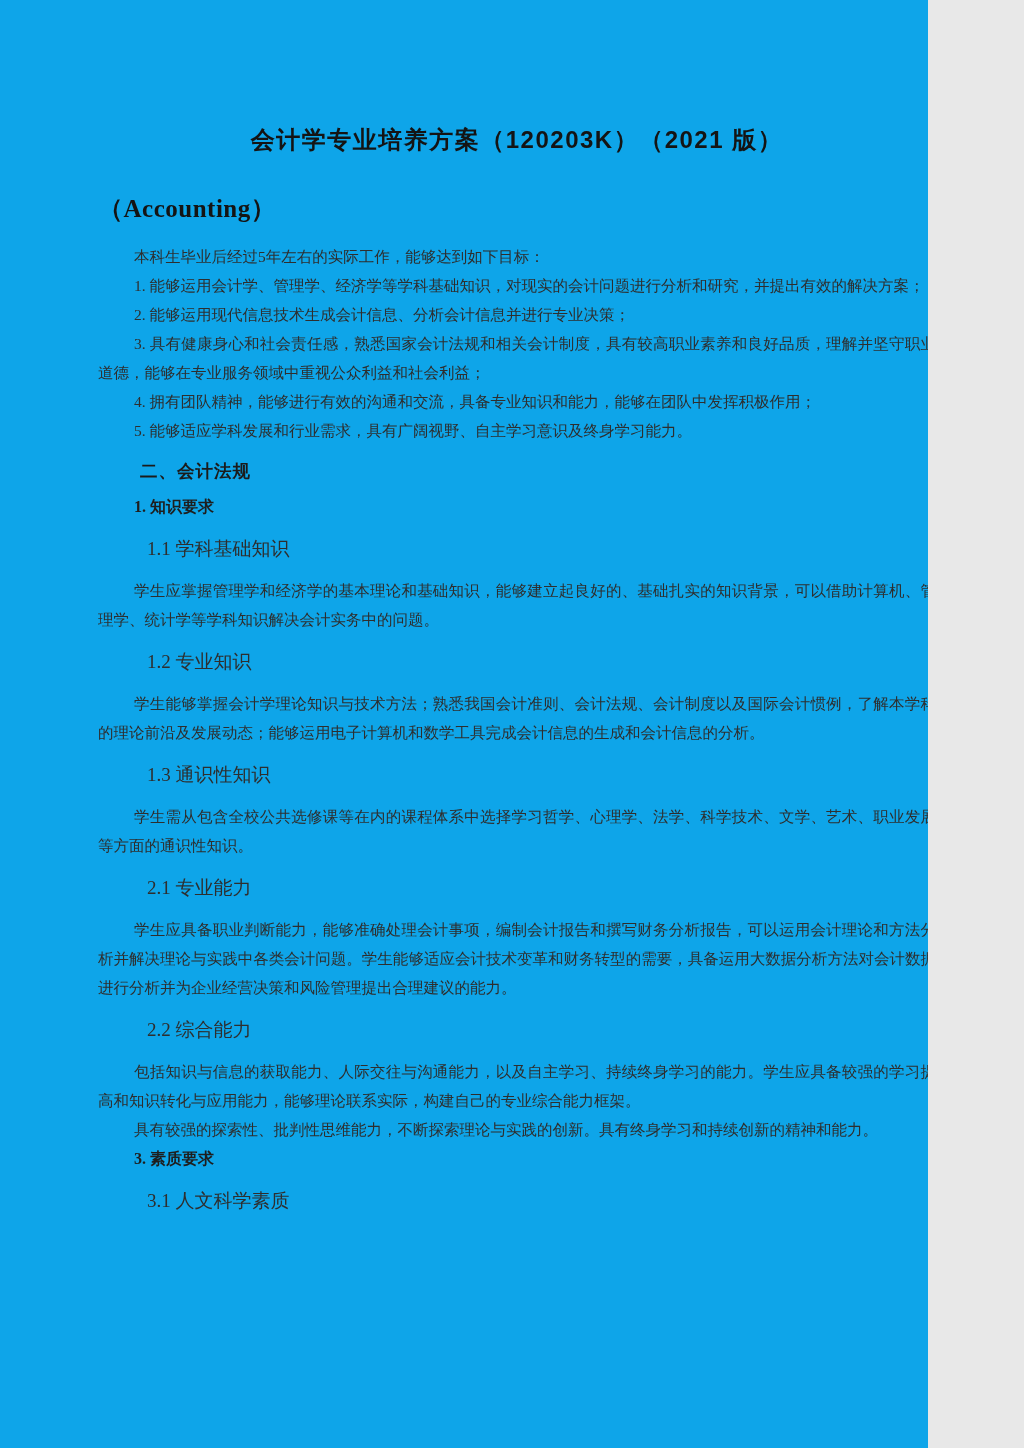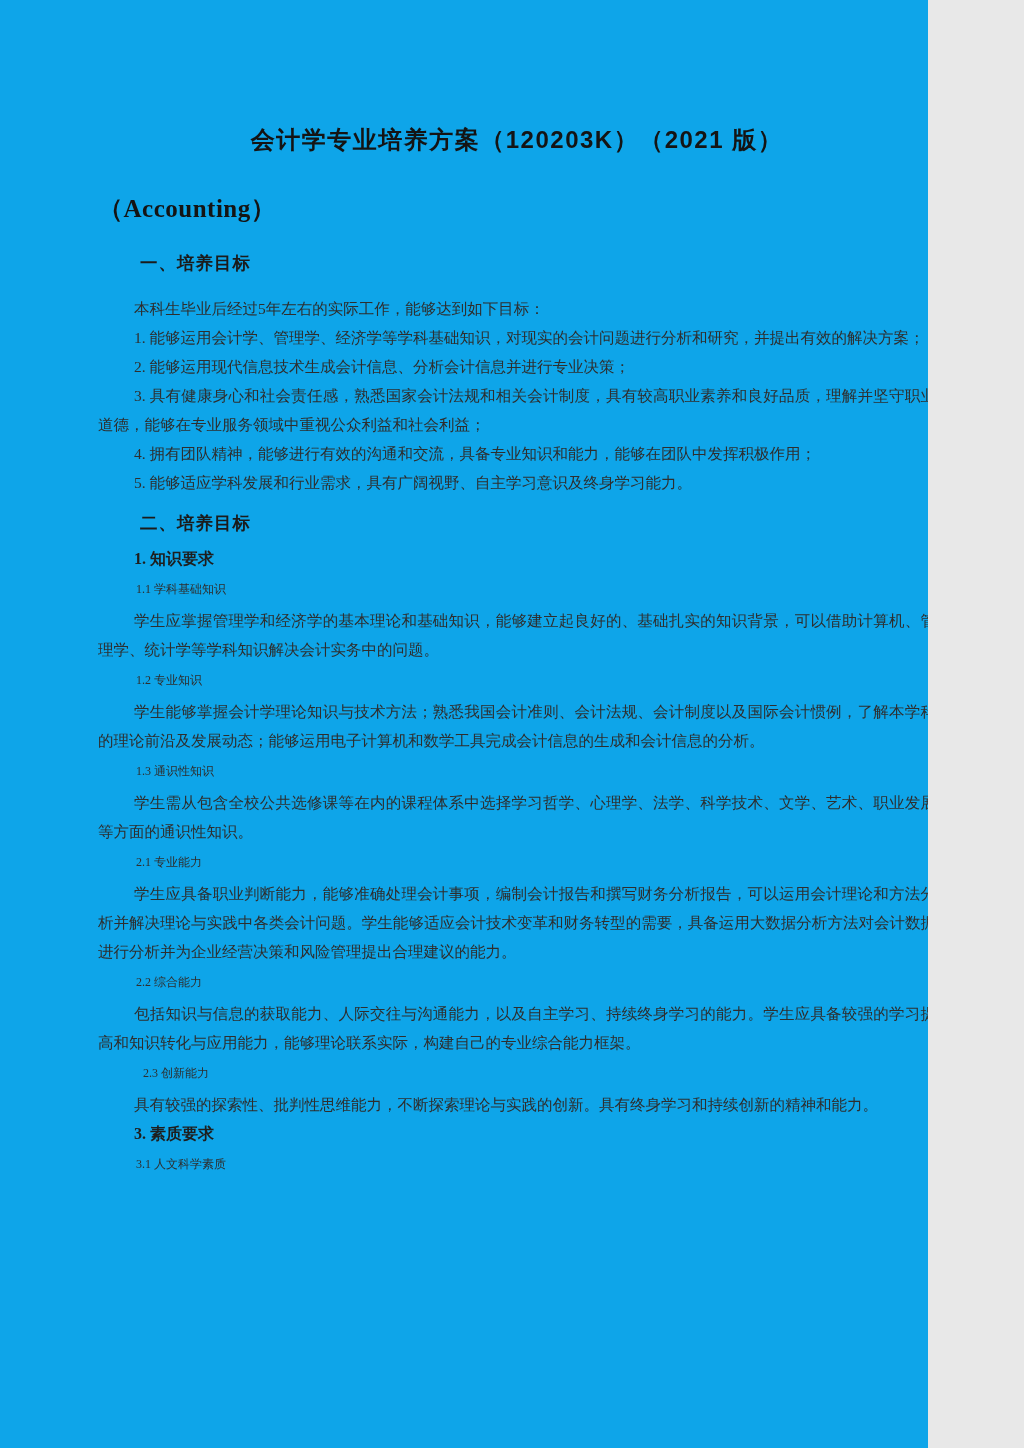--- a/index.html
+++ b/index.html
@@ -63,66 +63,64 @@
     margin: 0;
     padding-left: 36px;
     font-family: "Liberation Serif", serif;
     font-weight: bold;
     font-size: 16px;
     line-height: 29px;
     color: #1e1e1e;
     text-align: left;
   }
   .sub-heading {
-    margin: 2px;
+    margin: 13px;
     padding-left: 36px;
     font-weight: normal;
-    font-size: 12px;
+    font-size: 19px;
     line-height: 29px;
     color: #2e2e2e;
     text-align: left;
   }
   .sub-heading.indent-more { padding-left: 43px; }
   p.body-para {
     margin: 0;
     text-indent: 36px;
   }
   p.body-para.gap { margin-top: 18px; }
 </style>
 </head>
 <body>
 
 <div class="page">
   <div class="content">
 
     <h1 class="doc-title">会计学专业培养方案（120203K）（2021 版）</h1>
     <h2 class="doc-subtitle">（Accounting）</h2>
 
-    <h3 class="sec-heading">一、培养目标</h3>
     <p class="body-para gap">本科生毕业后经过5年左右的实际工作，能够达到如下目标：</p>
     <p class="body-para">1. 能够运用会计学、管理学、经济学等学科基础知识，对现实的会计问题进行分析和研究，并提出有效的解决方案；</p>
     <p class="body-para">2. 能够运用现代信息技术生成会计信息、分析会计信息并进行专业决策；</p>
     <p class="body-para">3. 具有健康身心和社会责任感，熟悉国家会计法规和相关会计制度，具有较高职业素养和良好品质，理解并坚守职业道德，能够在专业服务领域中重视公众利益和社会利益；</p>
     <p class="body-para">4. 拥有团队精神，能够进行有效的沟通和交流，具备专业知识和能力，能够在团队中发挥积极作用；</p>
     <p class="body-para">5. 能够适应学科发展和行业需求，具有广阔视野、自主学习意识及终身学习能力。</p>
 
-    <h3 class="sec-heading second">二、培养目标</h3>
+    <h3 class="sec-heading second">二、会计法规</h3>
 
     <h4 class="clause-heading">1. 知识要求</h4>
     <h5 class="sub-heading">1.1 学科基础知识</h5>
     <p class="body-para">学生应掌握管理学和经济学的基本理论和基础知识，能够建立起良好的、基础扎实的知识背景，可以借助计算机、管理学、统计学等学科知识解决会计实务中的问题。</p>
     <h5 class="sub-heading">1.2 专业知识</h5>
     <p class="body-para">学生能够掌握会计学理论知识与技术方法；熟悉我国会计准则、会计法规、会计制度以及国际会计惯例，了解本学科的理论前沿及发展动态；能够运用电子计算机和数学工具完成会计信息的生成和会计信息的分析。</p>
     <h5 class="sub-heading">1.3 通识性知识</h5>
     <p class="body-para">学生需从包含全校公共选修课等在内的课程体系中选择学习哲学、心理学、法学、科学技术、文学、艺术、职业发展等方面的通识性知识。</p>
 
     <h5 class="sub-heading">2.1 专业能力</h5>
     <p class="body-para">学生应具备职业判断能力，能够准确处理会计事项，编制会计报告和撰写财务分析报告，可以运用会计理论和方法分析并解决理论与实践中各类会计问题。学生能够适应会计技术变革和财务转型的需要，具备运用大数据分析方法对会计数据进行分析并为企业经营决策和风险管理提出合理建议的能力。</p>
     <h5 class="sub-heading">2.2 综合能力</h5>
     <p class="body-para">包括知识与信息的获取能力、人际交往与沟通能力，以及自主学习、持续终身学习的能力。学生应具备较强的学习提高和知识转化与应用能力，能够理论联系实际，构建自己的专业综合能力框架。</p>
-    <h5 class="sub-heading indent-more">2.3 创新能力</h5>
     <p class="body-para">具有较强的探索性、批判性思维能力，不断探索理论与实践的创新。具有终身学习和持续创新的精神和能力。</p>
 
     <h4 class="clause-heading">3. 素质要求</h4>
     <h5 class="sub-heading">3.1 人文科学素质</h5>
 
   </div>
 </div>
 
 </body></html>

